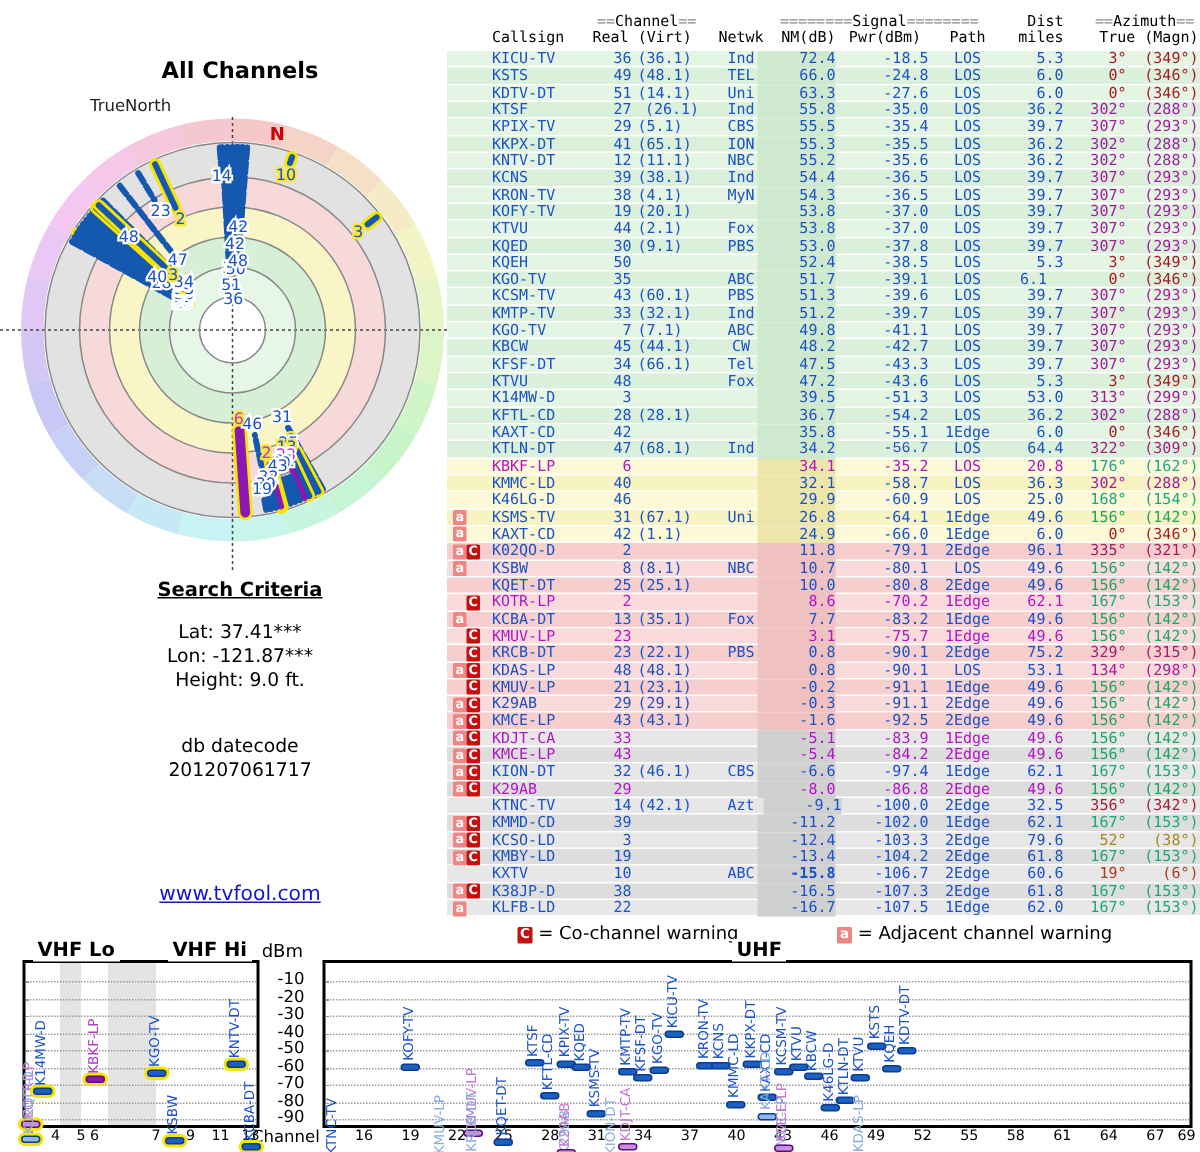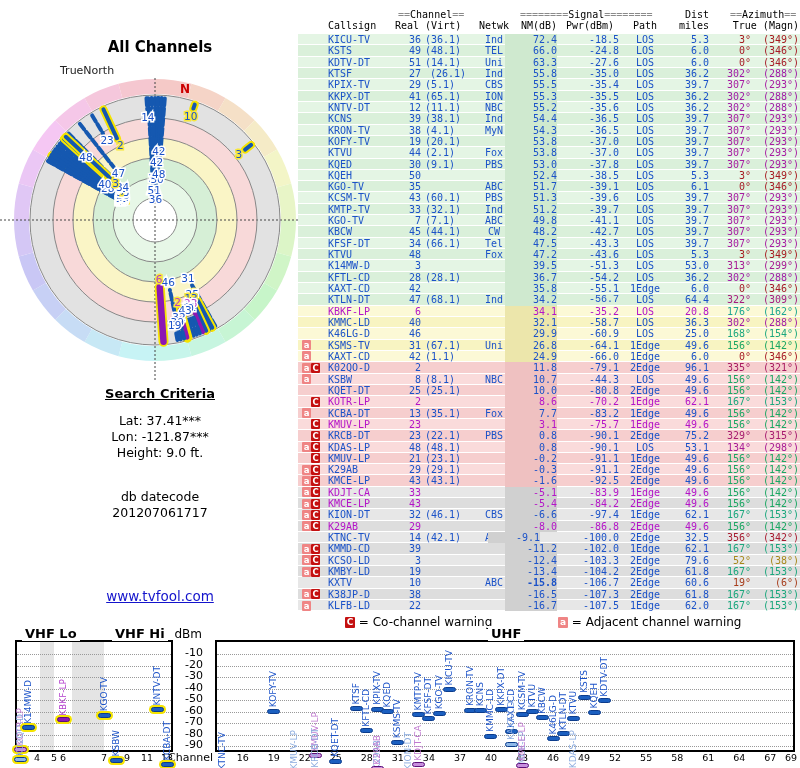--- a/index.html
+++ b/index.html
@@ -378,21 +378,21 @@
         <span class="cell" style="left:455px;width:46px;text-align:right;color:hsl(358,72%,38%);">(349°)</span>
       </div>
       <div class="row" style="top:173.16px;background:#daf0da;">
         <span class="cell" style="left:30px;width:66px;text-align:left;color:#1b52c8;">KGO-TV</span>
         <span class="cell" style="left:97px;width:26px;text-align:right;color:#1b52c8;">35</span>
         <span class="cell" style="left:127px;width:46px;text-align:left;color:#1b52c8;"></span>
         <span class="cell" style="left:178px;width:36px;text-align:center;color:#1b52c8;">ABC</span>
         <span class="cell" style="left:207px;width:52px;text-align:right;color:#1b52c8;background:#cfe9cf;">51.7</span>
         <span class="cell" style="left:263px;width:58px;text-align:right;color:#1b52c8;">-39.1</span>
         <span class="cell" style="left:327px;width:40px;text-align:center;color:#1b52c8;">LOS</span>
-        <span class="cell" style="left:371px;width:40px;text-align:right;color:#1b52c8;">6.1</span>
+        <span class="cell" style="left:371px;width:40px;text-align:center;color:#1b52c8;">6.1</span>
         <span class="cell" style="left:413px;width:40px;text-align:right;color:hsl(355,72%,38%);">0°</span>
         <span class="cell" style="left:455px;width:46px;text-align:right;color:hsl(355,72%,38%);">(346°)</span>
       </div>
       <div class="row" style="top:184.48000000000002px;background:#e4f5e4;">
         <span class="cell" style="left:30px;width:66px;text-align:left;color:#1b52c8;">KCSM-TV</span>
         <span class="cell" style="left:97px;width:26px;text-align:right;color:#1b52c8;">43</span>
         <span class="cell" style="left:127px;width:46px;text-align:left;color:#1b52c8;">(60.1)</span>
         <span class="cell" style="left:178px;width:36px;text-align:center;color:#1b52c8;">PBS</span>
         <span class="cell" style="left:207px;width:52px;text-align:right;color:#1b52c8;background:#cfe9cf;">51.3</span>
         <span class="cell" style="left:263px;width:58px;text-align:right;color:#1b52c8;">-39.6</span>
@@ -585,21 +585,21 @@
         <span class="cell" style="left:413px;width:40px;text-align:right;color:hsl(330,72%,38%);">335°</span>
         <span class="cell" style="left:455px;width:46px;text-align:right;color:hsl(330,72%,38%);">(321°)</span>
       </div>
       <div class="row" style="top:365.6px;background:#fadbdb;">
         <span class="badge" style="left:4px;background:#ef8585;">a</span>
         <span class="cell" style="left:30px;width:66px;text-align:left;color:#1b52c8;">KSBW</span>
         <span class="cell" style="left:97px;width:26px;text-align:right;color:#1b52c8;">8</span>
         <span class="cell" style="left:127px;width:46px;text-align:left;color:#1b52c8;">(8.1)</span>
         <span class="cell" style="left:178px;width:36px;text-align:center;color:#1b52c8;">NBC</span>
         <span class="cell" style="left:207px;width:52px;text-align:right;color:#1b52c8;background:#efc1c1;">10.7</span>
-        <span class="cell" style="left:263px;width:58px;text-align:right;color:#1b52c8;">-44.3</span>
+        <span class="cell" style="left:263px;width:58px;text-align:right;color:#1b52c8;">-80.1</span>
         <span class="cell" style="left:327px;width:40px;text-align:center;color:#1b52c8;">LOS</span>
         <span class="cell" style="left:371px;width:40px;text-align:right;color:#1b52c8;">49.6</span>
         <span class="cell" style="left:413px;width:40px;text-align:right;color:hsl(151,72%,38%);">156°</span>
         <span class="cell" style="left:455px;width:46px;text-align:right;color:hsl(151,72%,38%);">(142°)</span>
       </div>
       <div class="row" style="top:376.92px;background:#f6cece;">
         <span class="cell" style="left:30px;width:66px;text-align:left;color:#1b52c8;">KQET-DT</span>
         <span class="cell" style="left:97px;width:26px;text-align:right;color:#1b52c8;">25</span>
         <span class="cell" style="left:127px;width:46px;text-align:left;color:#1b52c8;">(25.1)</span>
         <span class="cell" style="left:178px;width:36px;text-align:center;color:#1b52c8;"></span>
@@ -771,21 +771,21 @@
         <span class="cell" style="left:327px;width:40px;text-align:center;color:#b414c8;">2Edge</span>
         <span class="cell" style="left:371px;width:40px;text-align:right;color:#b414c8;">49.6</span>
         <span class="cell" style="left:413px;width:40px;text-align:right;color:hsl(151,72%,38%);">156°</span>
         <span class="cell" style="left:455px;width:46px;text-align:right;color:hsl(151,72%,38%);">(142°)</span>
       </div>
       <div class="row" style="top:524.08px;background:#e7e7e7;">
         <span class="cell" style="left:30px;width:66px;text-align:left;color:#1b52c8;">KTNC-TV</span>
         <span class="cell" style="left:97px;width:26px;text-align:right;color:#1b52c8;">14</span>
         <span class="cell" style="left:127px;width:46px;text-align:left;color:#1b52c8;">(42.1)</span>
         <span class="cell" style="left:178px;width:36px;text-align:center;color:#1b52c8;">Azt</span>
-        <span class="cell" style="left:190px;width:52px;text-align:right;color:#1b52c8;background:#d0d0d0;">-9.1</span>
+        <span class="cell" style="left:211px;width:52px;text-align:right;color:#1b52c8;background:#d0d0d0;">-9.1</span>
         <span class="cell" style="left:263px;width:58px;text-align:right;color:#1b52c8;">-100.0</span>
         <span class="cell" style="left:327px;width:40px;text-align:center;color:#1b52c8;">2Edge</span>
         <span class="cell" style="left:371px;width:40px;text-align:right;color:#1b52c8;">32.5</span>
         <span class="cell" style="left:413px;width:40px;text-align:right;color:hsl(351,72%,38%);">356°</span>
         <span class="cell" style="left:455px;width:46px;text-align:right;color:hsl(351,72%,38%);">(342°)</span>
       </div>
       <div class="row" style="top:535.4000000000001px;background:#dddddd;">
         <span class="badge" style="left:4px;background:#ef8585;">a</span>
         <span class="badge" style="left:13px;background:#c41010;">C</span>
         <span class="cell" style="left:30px;width:66px;text-align:left;color:#1b52c8;">KMMD-CD</span>

